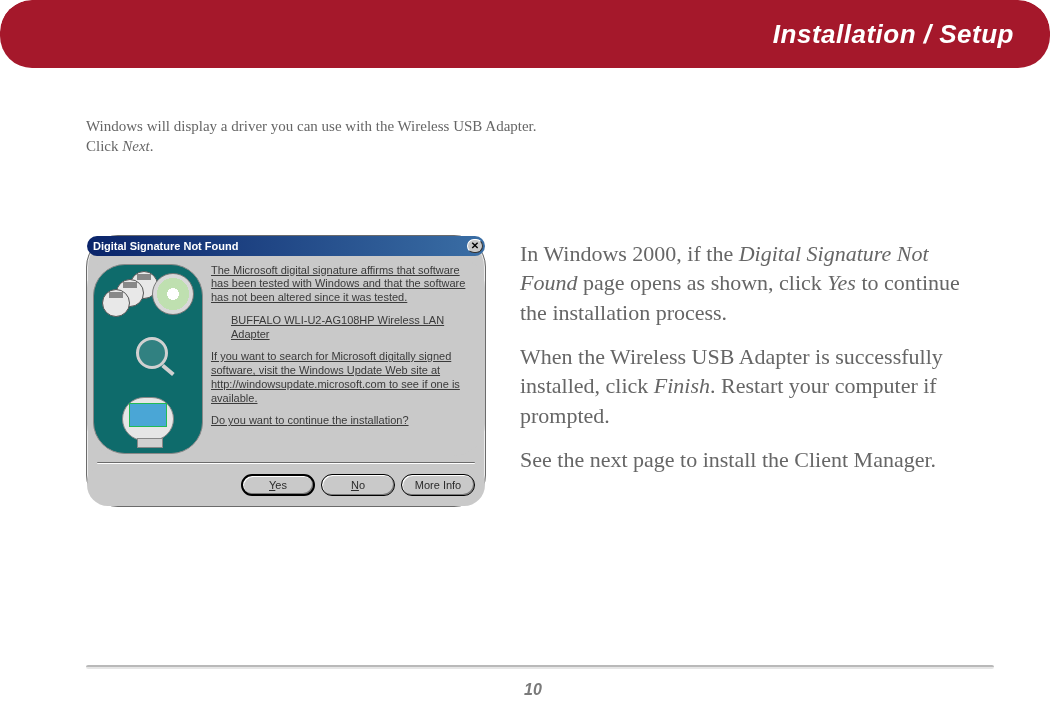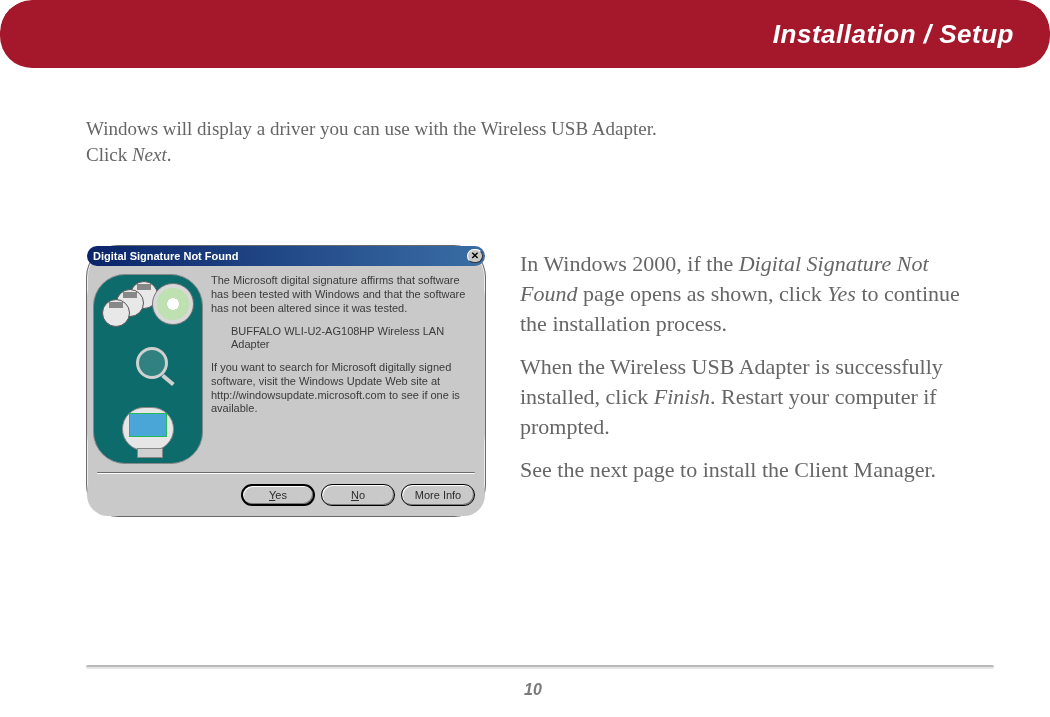--- a/index.html
+++ b/index.html
@@ -26,21 +26,21 @@
     font-style: italic;
     font-weight: bold;
     font-size: 26px;
     letter-spacing: 0.5px;
   }
   .content {
     padding: 48px 80px 0 86px;
     color: #5a5a5a;
   }
   .intro {
-    font-size: 19px;
+    font-size: 15px;
     line-height: 1.35;
     margin-bottom: 78px;
     color: #666;
   }
   .intro .em { font-style: italic; }
   .two-col {
     display: flex;
     gap: 34px;
     align-items: flex-start;
   }
@@ -152,20 +152,21 @@
     position:absolute;
     bottom:-8px; left:14px; width:24px; height:8px;
     background:#d0d0d0;
     border:1px solid #888;
   }
   .dlg-text {
     flex: 1;
     font-size: 11px;
     line-height: 1.25;
     color: #3a3a3a;
+    text-decoration: underline;
   }
   .dlg-text p { margin-bottom: 9px; }
   .dlg-text .indent { margin-left: 20px; }
   .dlg-sep {
     border: none;
     border-top: 1px solid #6b6b6b;
     border-bottom: 1px solid #fff;
     margin: 6px 10px 0 10px;
   }
   .dlg-buttons {
@@ -249,20 +250,21 @@
           <div class="floppy f2"></div>
           <div class="floppy f1"></div>
           <div class="cd"></div>
           <div class="magnifier"></div>
           <div class="monitor"></div>
         </div>
         <div class="dlg-text">
           <p>The Microsoft digital signature affirms that software has been tested with Windows and that the software has not been altered since it was tested.</p>
           <p class="indent">BUFFALO WLI-U2-AG108HP Wireless LAN Adapter</p>
           <p>If you want to search for Microsoft digitally signed software, visit the Windows Update Web site at http://windowsupdate.microsoft.com to see if one is available.</p>
+          <p>Do you want to continue the installation?</p>
         </div>
       </div>
       <hr class="dlg-sep">
       <div class="dlg-buttons">
         <div class="win-btn default"><span class="ul">Y</span><span>es</span></div>
         <div class="win-btn"><span class="ul">N</span><span>o</span></div>
         <div class="win-btn">More Info</div>
       </div>
     </div>
 

